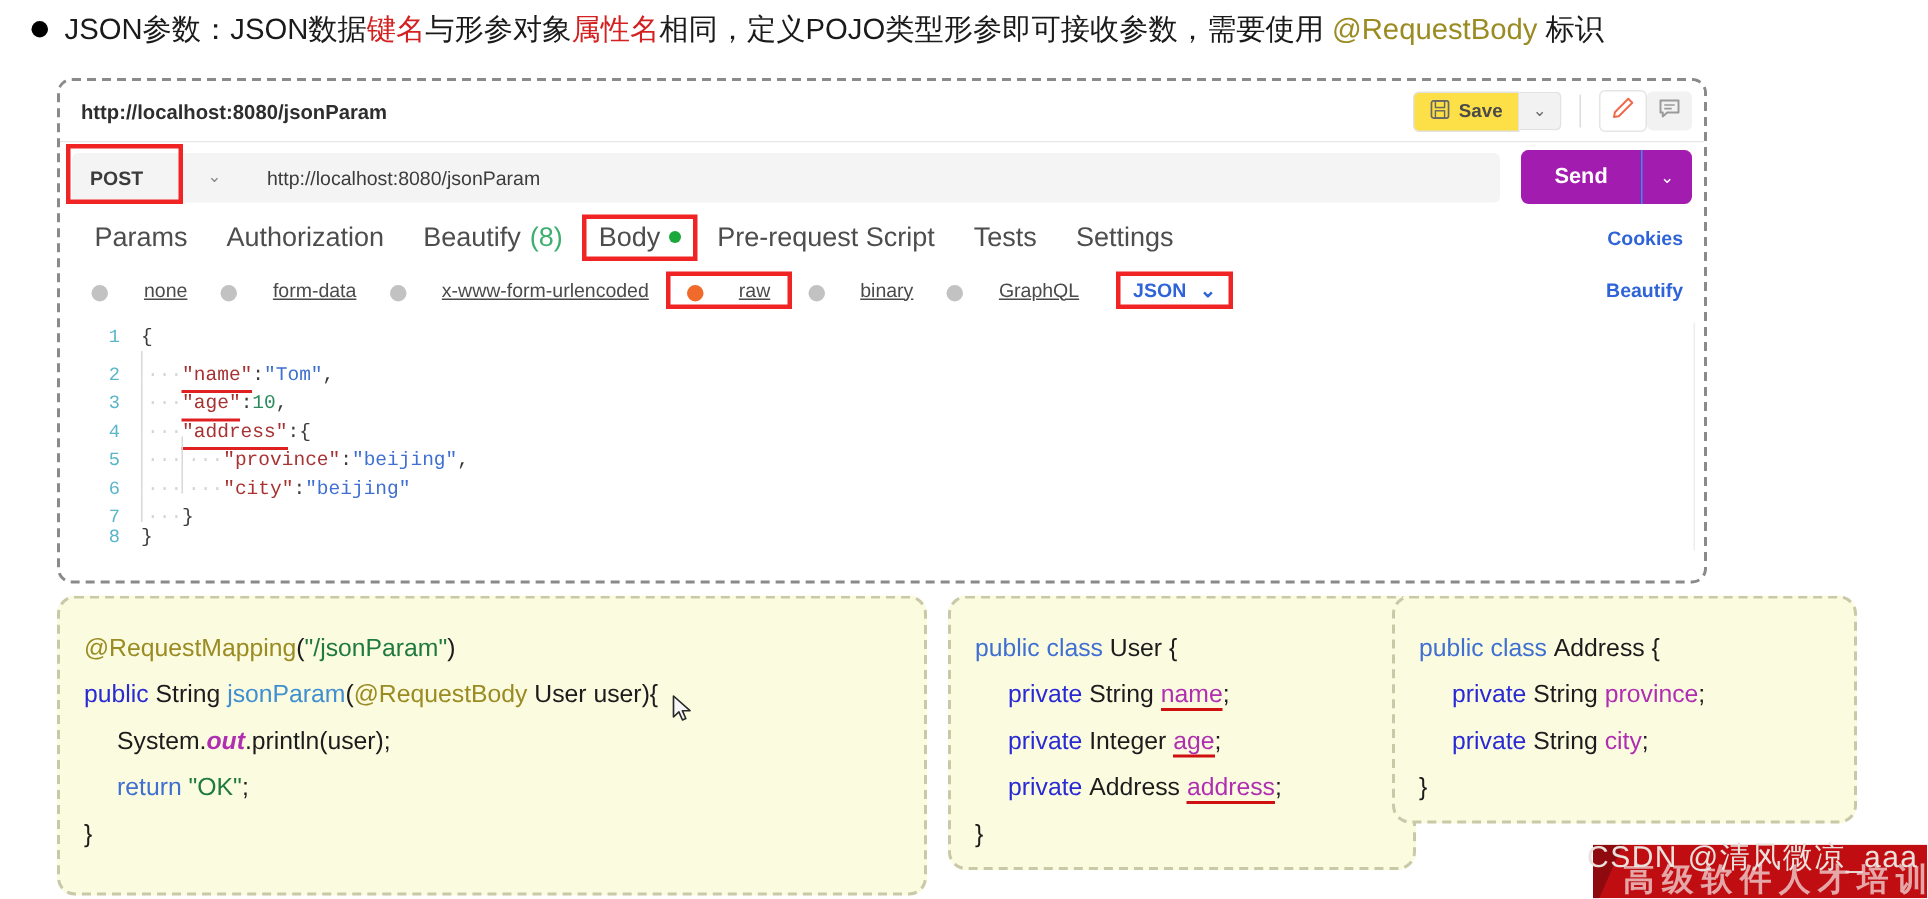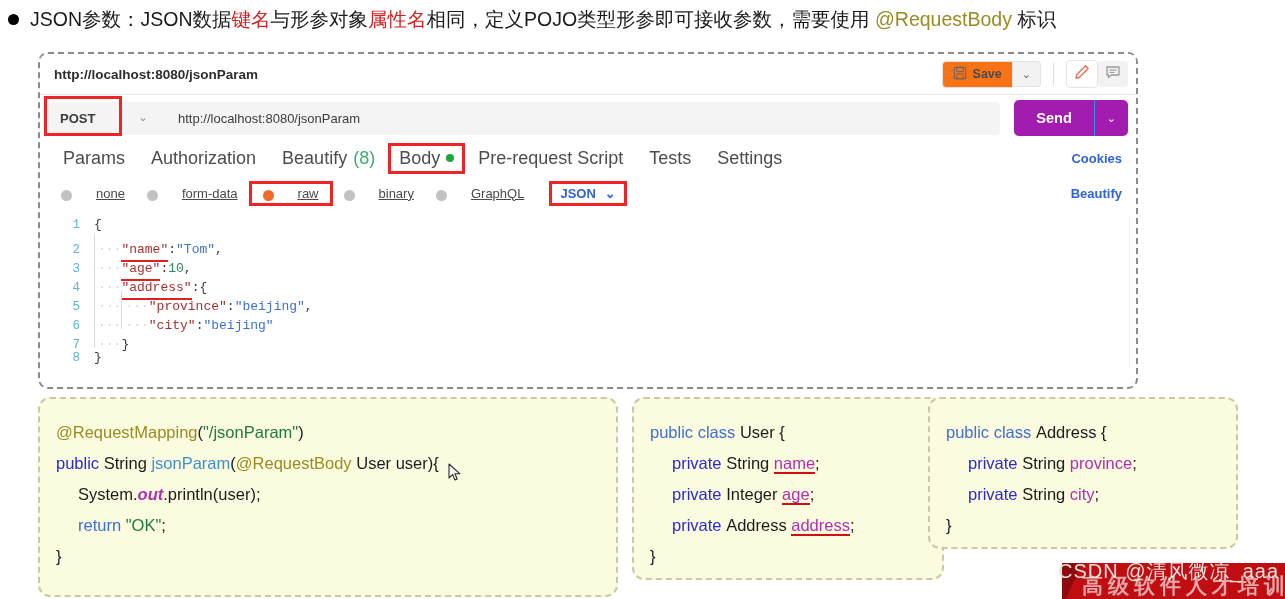--- a/index.html
+++ b/index.html
@@ -12,21 +12,21 @@
     background: #ffffff;
     font-family: "Liberation Sans", sans-serif;
     overflow: hidden;
     position: relative;
   }
 
   
   .heading {
     position: absolute;
     top: 0px;
-    left: 0px;
+    left: 13px;
     width: 1140px;
     height: 38px;
     display: flex;
     align-items: center;
     white-space: nowrap;
   }
   .bullet {
     display: inline-block;
     width: 11px;
     height: 11px;
@@ -73,21 +73,21 @@
   }
   .pm-savegroup {
     display: flex;
     align-items: center;
     gap: 0px;
   }
   .pm-save {
     display: flex;
     align-items: center;
     gap: 6px;
-    background: #f97316;
+    background: #fde047;
     border: 1px solid #e2e2e2;
     border-radius: 4px 0 0 4px;
     padding: 4px 10px;
     font-size: 12.5px;
     font-weight: bold;
     color: #4a4a4a;
   }
   .pm-save-caret {
     background: #f2f2f2;
     border: 1px solid #e2e2e2;
@@ -441,20 +441,24 @@
 
   <div class="pm-bodyopts">
     <div class="radio">
       <span class="knob"></span>
       <span>none</span>
     </div>
     <div class="radio">
       <span class="knob"></span>
       <span>form-data</span>
     </div>
+    <div class="radio">
+      <span class="knob"></span>
+      <span>x-www-form-urlencoded</span>
+    </div>
     <div class="radio boxed">
       <span class="knob sel"></span>
       <span>raw</span>
     </div>
     <div class="radio">
       <span class="knob"></span>
       <span>binary</span>
     </div>
     <div class="radio">
       <span class="knob"></span>

